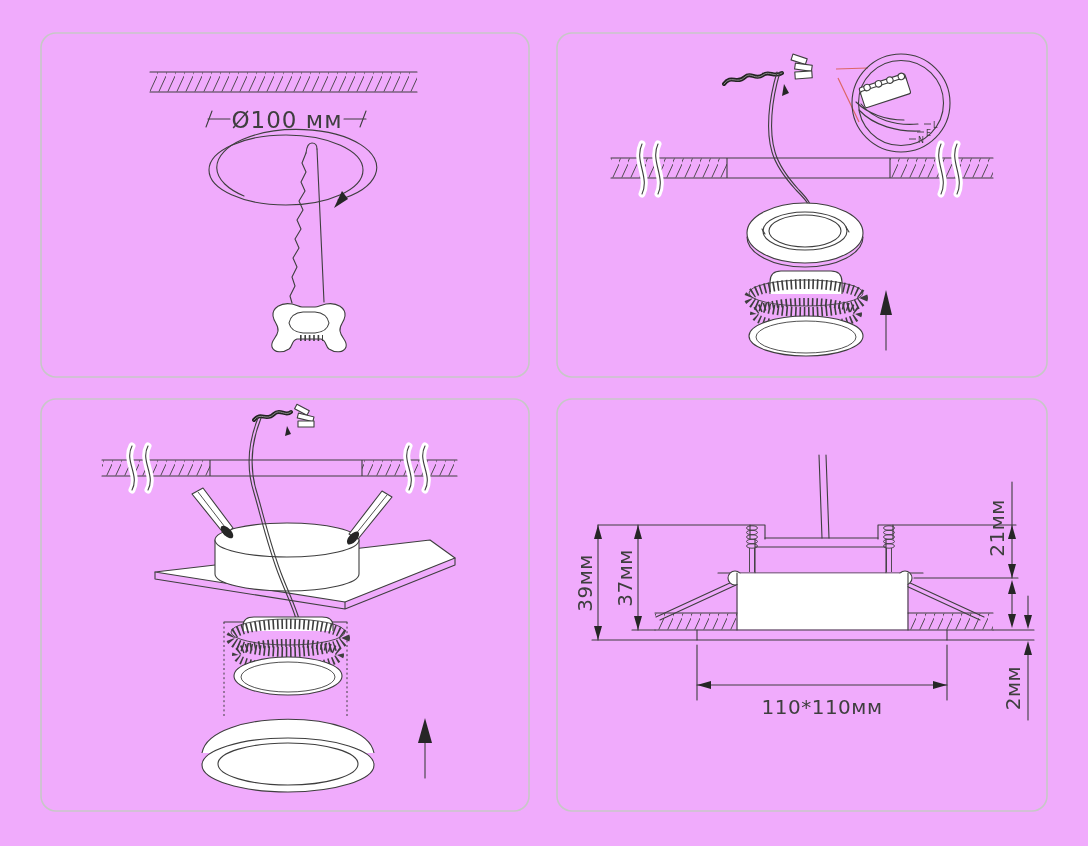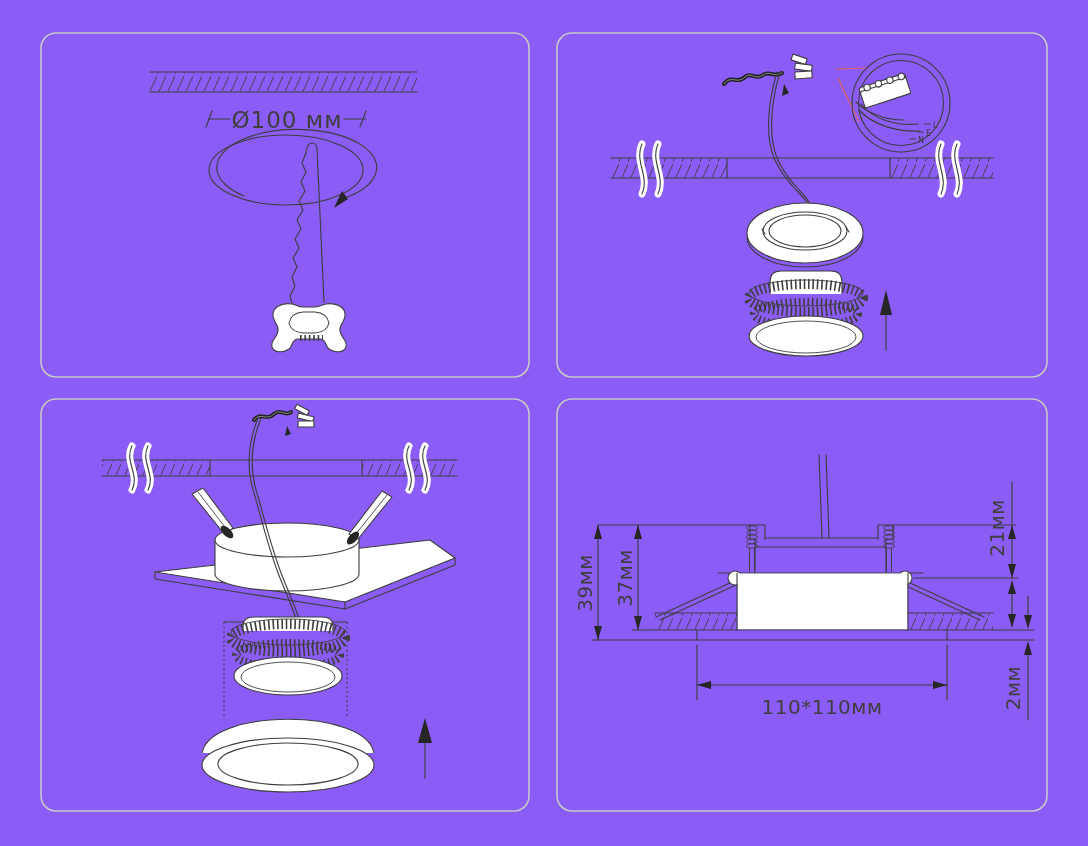--- a/index.html
+++ b/index.html
@@ -1,16 +1,16 @@
 <!DOCTYPE html>
 <html><head>
 <meta charset="utf-8">
 <style>
   html,body{margin:0;padding:0;background:#fff;}
-  .sheet{position:relative;width:1088px;height:846px;background:#8b5cf6;overflow:hidden;
+  .sheet{position:relative;width:1088px;height:846px;background:#f0abfc;overflow:hidden;
          font-family:"DejaVu Sans",sans-serif;}
   .panel{position:absolute;}
   .pframe{fill:none;stroke:#c7c7c7;stroke-width:1.6;}
   .ln{fill:none;stroke:#3e3e3e;stroke-width:1.1;stroke-linecap:round;stroke-linejoin:round;}
   .lt{fill:none;stroke:#3e3e3e;stroke-width:0.9;}
   .fw{fill:#ffffff;stroke:#3e3e3e;stroke-width:1.1;stroke-linejoin:round;}
   .fd{fill:#262626;stroke:none;}
   .dk{fill:none;stroke:#232323;stroke-width:4;stroke-linecap:round;}
   .dk2{fill:none;stroke:#8a8a8a;stroke-width:1;stroke-linecap:round;}
   .kn{fill:none;stroke:#3e3e3e;stroke-dasharray:1.6 2.8;}

